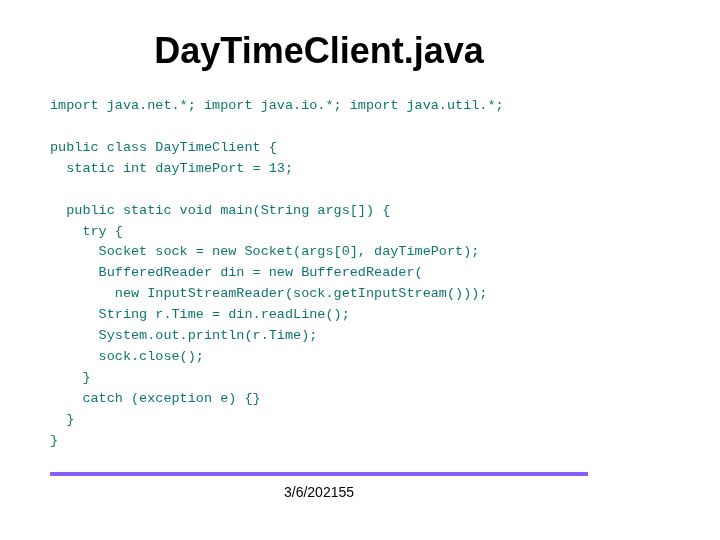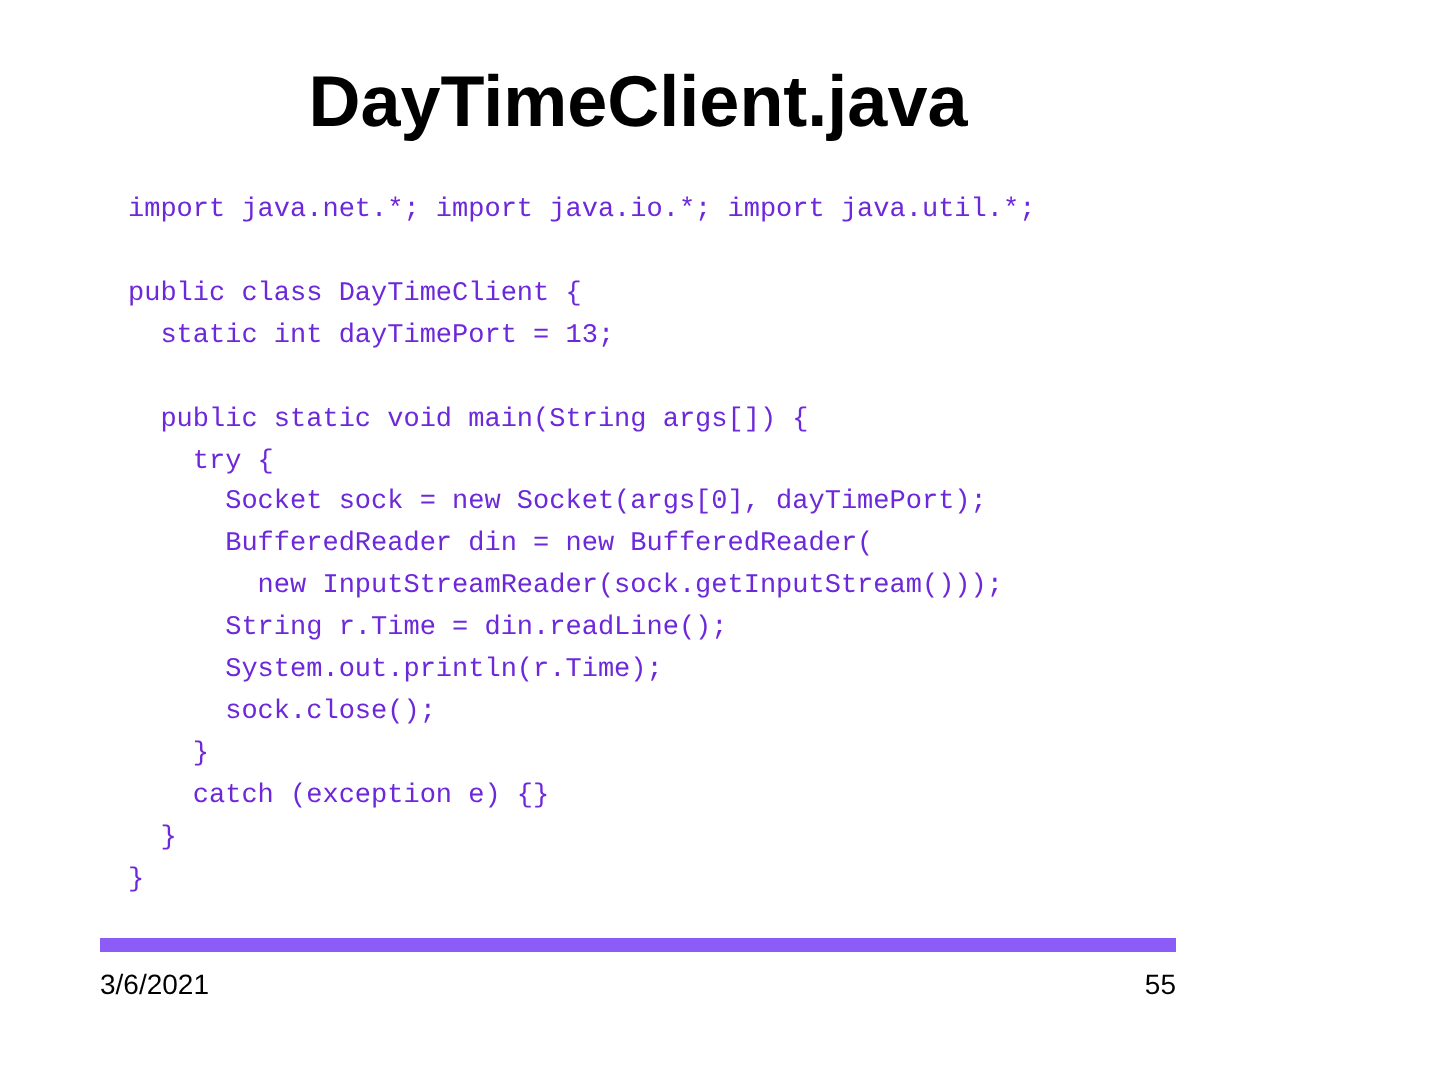--- a/index.html
+++ b/index.html
@@ -31,38 +31,37 @@
       font-size: 36px;
       font-weight: bold;
       color: #000000;
       margin-bottom: 24px;
       font-family: Arial, sans-serif;
     }
 
     .code-block {
       font-family: 'Courier New', Courier, monospace;
       font-size: 13.5px;
-      color: #6d28d9;
+      color: #0f766e;
       line-height: 1.55;
       flex: 1;
-      margin-left: 14px;
     }
 
     .code-block pre {
       white-space: pre;
       font-family: 'Courier New', Courier, monospace;
       font-size: 13.5px;
       line-height: 1.55;
     }
 
     .footer {
       display: flex;
-      justify-content: space-between;
+      justify-content: center;
       align-items: center;
-      border-top: 7px solid #8b5cf6;
+      border-top: 4px solid #8b5cf6;
       padding-top: 8px;
       margin-top: auto;
       font-family: Arial, sans-serif;
       font-size: 14px;
       color: #000000;
     }
 
     .footer-left {
       font-size: 14px;
     }

